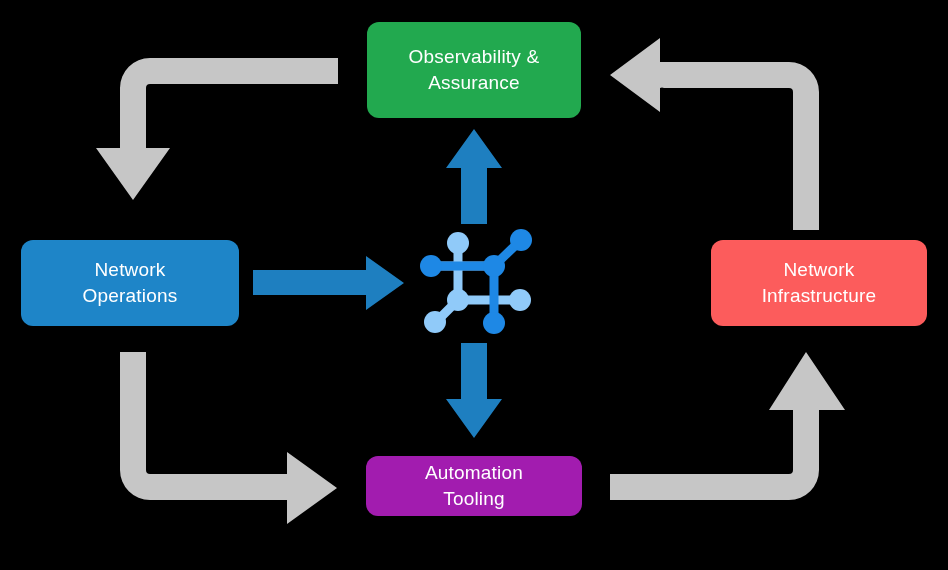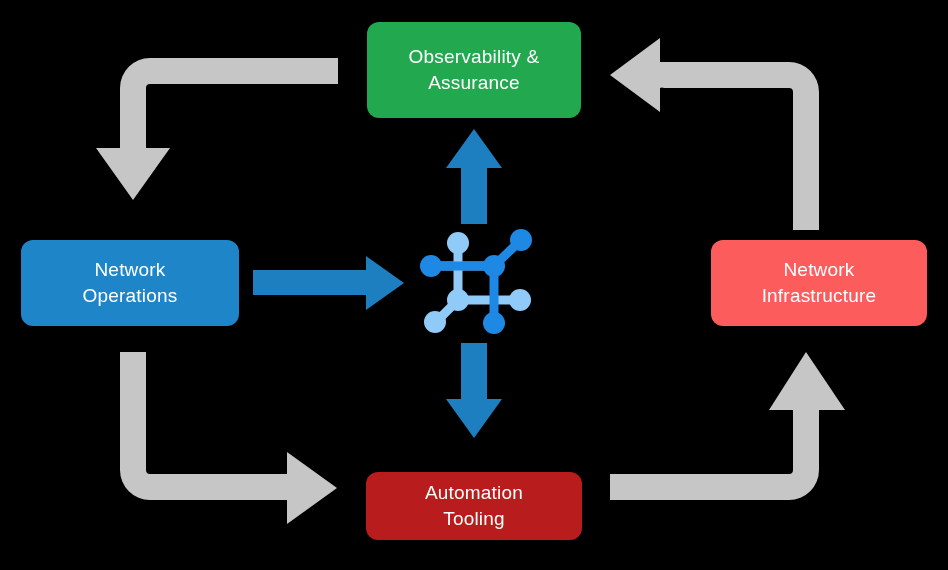--- a/index.html
+++ b/index.html
@@ -39,22 +39,22 @@
   }
   #box-operations {
     left: 21px; top: 240px; width: 218px; height: 86px;
     background: #1E85C8;
   }
   #box-infrastructure {
     left: 711px; top: 240px; width: 216px; height: 86px;
     background: #FC5C5C;
   }
   #box-automation {
-    left: 366px; top: 472px; width: 216px; height: 68px;
-    background: #b91c1c;
+    left: 366px; top: 456px; width: 216px; height: 60px;
+    background: #a21caf;
   }
   .svg-layer {
     position: absolute;
     left: 0; top: 0;
     width: 948px;
     height: 570px;
     pointer-events: none;
   }
   .svg-layer * { pointer-events: auto; }
 </style>

